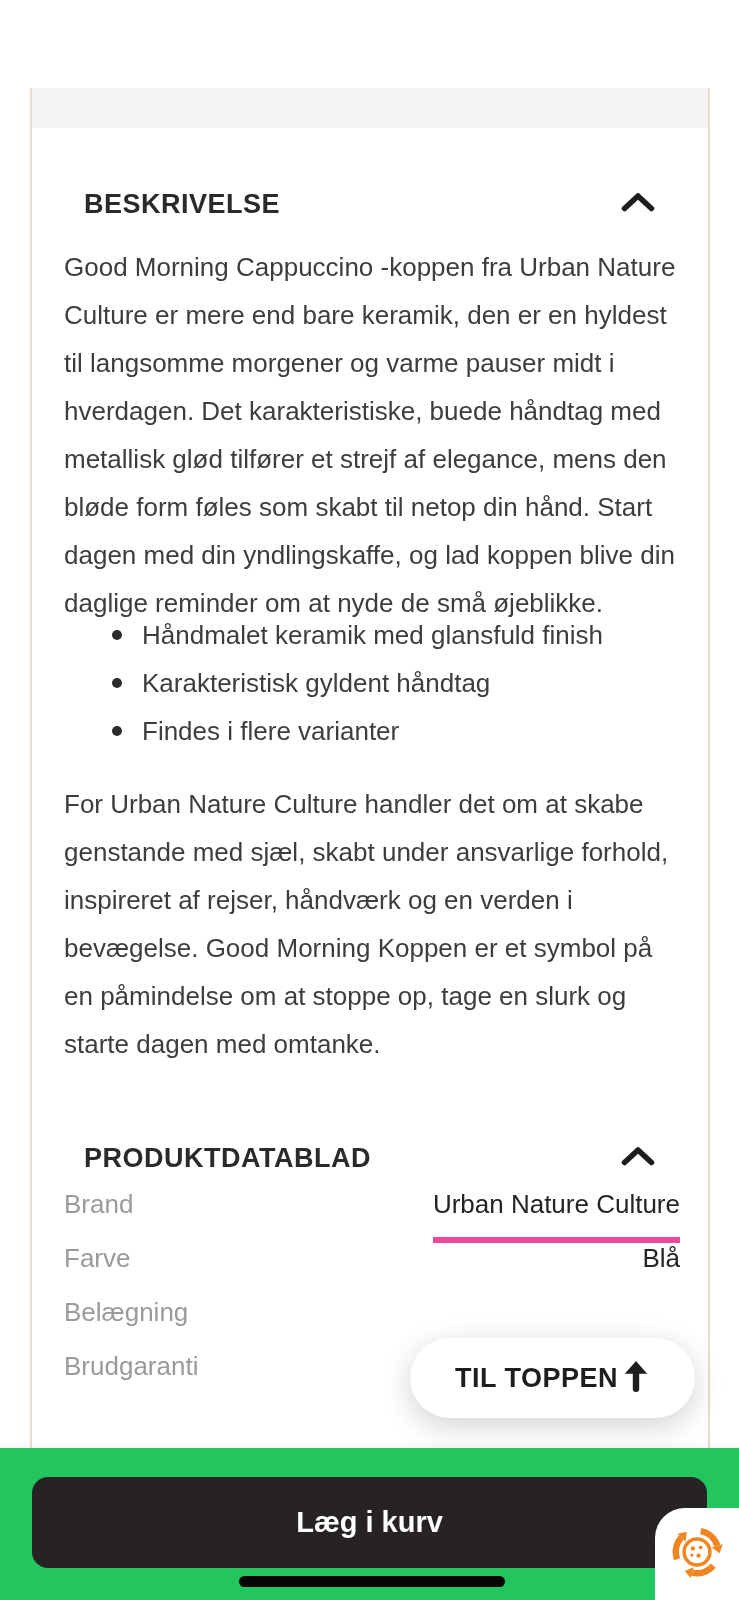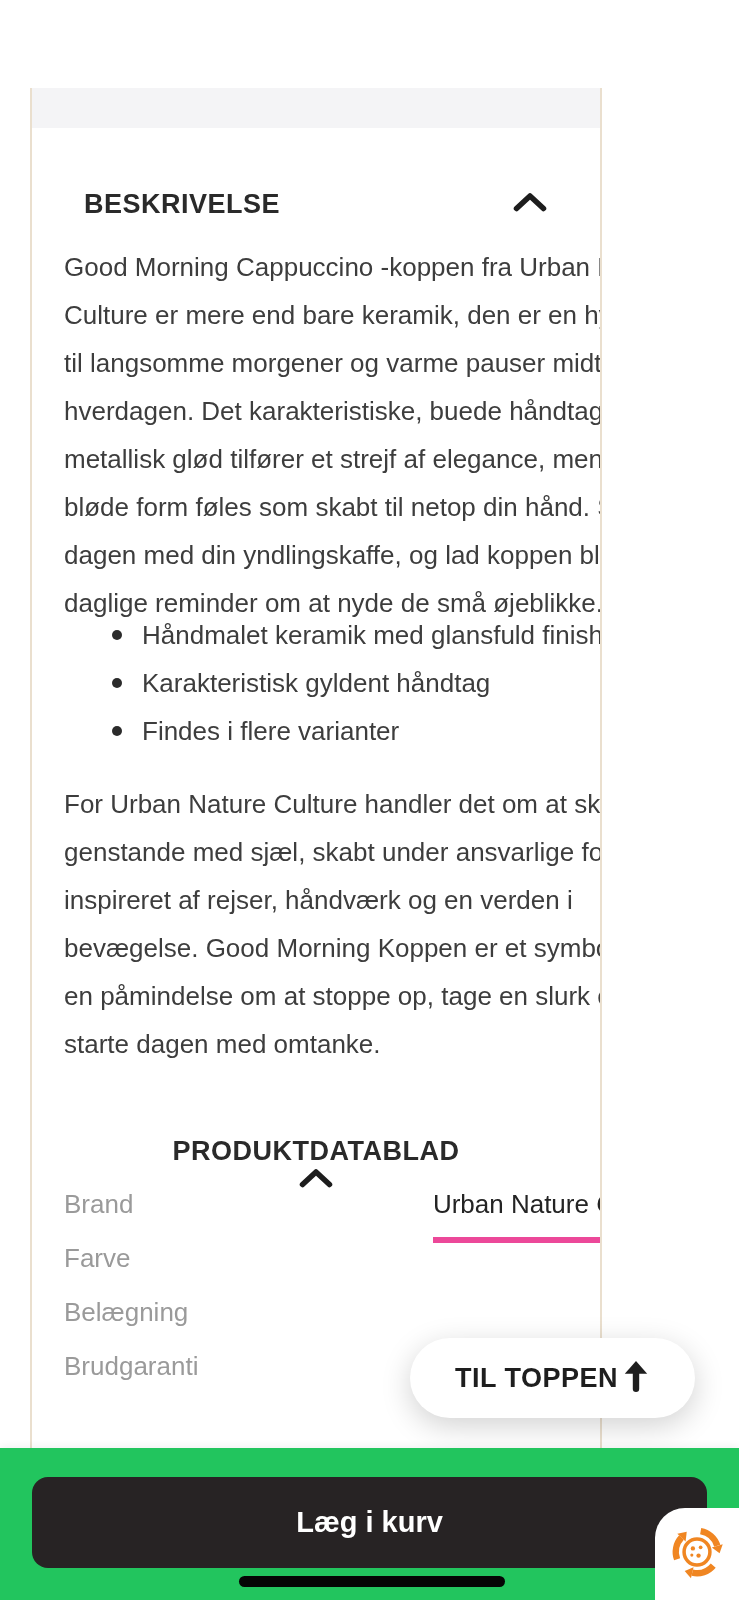--- a/index.html
+++ b/index.html
@@ -21,29 +21,29 @@
   .sbar4 { height:22px; background:#c8c8cd; }
   .network-label { font-size:28px; font-weight:600; color:#000; margin-left:14px; }
   .battery { position:relative; width:50px; height:25px; border-radius:8px; background:#cfcfd4; margin-left:14px; overflow:hidden; display:flex; }
   .battery-fill { width:29px; height:100%; background:#ffd426; display:flex; align-items:center; justify-content:center; border-radius:8px 0 0 8px; }
   .battery-percent { font-size:17px; font-weight:700; color:#000; }
   .battery-bolt { position:absolute; right:3px; top:3px; }
   .battery-nub { width:4px; height:10px; background:#d9d9dd; border-radius:0 3px 3px 0; margin-left:2px; align-self:center; }
 
   
   .card {
-    position:absolute; left:30px; top:88px; width:572px; height:1360px;
+    position:absolute; left:30px; top:88px; width:680px; height:1360px;
     background:#fff; border-left:2px solid #eadfce; border-right:2px solid #eadfce;
     overflow:hidden; z-index:1;
   }
   .card-top-strip { position:absolute; top:0; left:0; width:100%; height:40px; background:#f4f4f6; }
 
   .section-header { position:absolute; left:52px; right:52px; height:44px; display:flex; align-items:center; justify-content:space-between; cursor:pointer; }
   .section-header.h1 { top:94px; }
-  .section-header.h2 { top:1048px;flex-direction:column; }
+  .section-header.h2 { top:1048px; }
   .section-title { font-size:27px; font-weight:700; color:#2a2a2a; letter-spacing:0.5px; }
   .chev { display:block; }
 
   .para { position:absolute; left:32px; width:616px; font-size:26px; line-height:48px; color:#3d3d3d; }
   .para1 { top:155px; }
   .para2 { top:692px; }
   .para3 { top:980px; }
 
   .bullets { position:absolute; left:32px; top:523px; width:616px; }
   .bullet-item { display:flex; line-height:48px; font-size:26px; color:#3d3d3d; }

